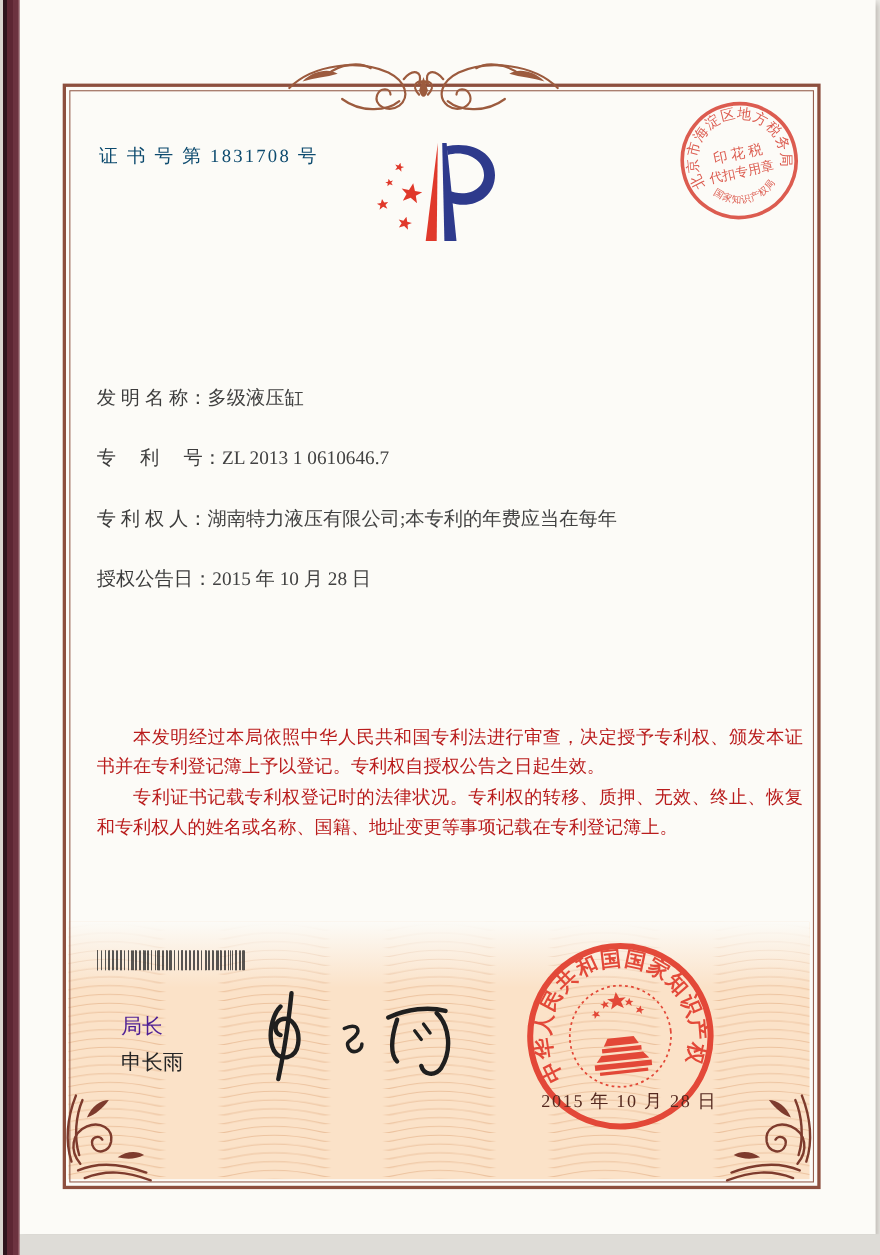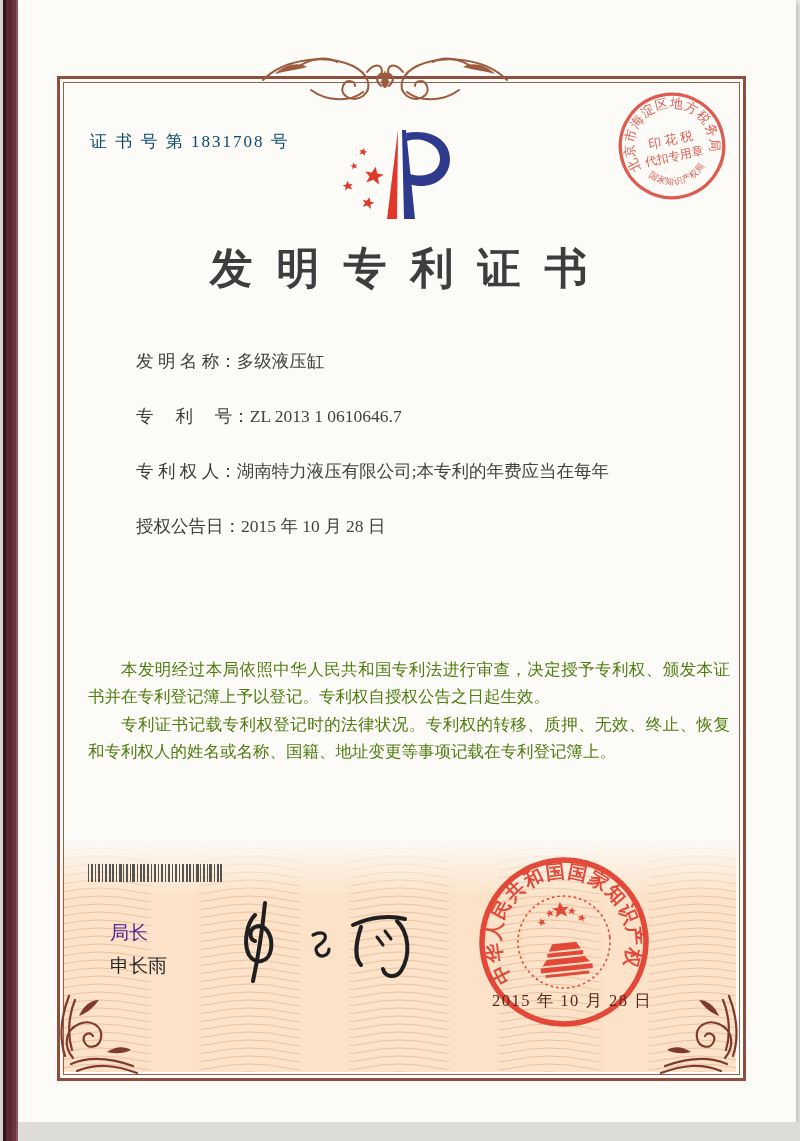--- a/index.html
+++ b/index.html
@@ -15,24 +15,24 @@
   .band{position:absolute;left:62px;top:838px;width:674px;height:234px;background:#fbe2c8;}
   .band-waves{position:absolute;left:0;top:0;}
   .band-fade{position:absolute;left:0;top:0;width:674px;height:60px;
              background:linear-gradient(to bottom,#fcfbf7 0,rgba(252,251,247,0) 100%);}
   .cert-no{position:absolute;left:90px;top:130px;font-size:17px;letter-spacing:2px;color:#0c4a6e;}
   .logo{position:absolute;left:330px;top:126px;}
   .title{position:absolute;left:57px;top:240px;width:683px;text-align:center;
          font-size:43px;font-weight:600;color:#3d3d3d;letter-spacing:24px;text-indent:24px;}
   .fields{position:absolute;left:88px;top:349px;width:630px;}
   .field-row{height:55px;font-size:17.5px;color:#3c3c3c;white-space:nowrap;}
-  .field-label{display:inline-block;color:#3c3c3c;margin-left:48px;}
+  .field-label{display:inline-block;color:#3c3c3c;}
   .field-value{color:#424242;}
   .paragraphs{position:absolute;left:88px;top:656px;width:642px;}
-  .paragraphs p{margin:0;text-indent:2em;font-size:16.5px;line-height:27.4px;color:#4d7c0f;text-align:justify;}
+  .paragraphs p{margin:0;text-indent:2em;font-size:16.5px;line-height:27.4px;color:#b91c1c;text-align:justify;}
   .barcode{position:absolute;left:88px;top:864px;width:136px;height:18px;opacity:.8;
            background:repeating-linear-gradient(90deg,#2e2e2e 0 1.5px,transparent 1.5px 3.5px),
                       repeating-linear-gradient(90deg,#2e2e2e 0 1px,transparent 1px 7px),
                       repeating-linear-gradient(90deg,#2e2e2e 0 1px,transparent 1px 11px);}
   .issuer-title{position:absolute;left:110px;top:920px;font-size:19px;color:#4c1d95;
                 font-family:"Liberation Sans","DejaVu Sans",sans-serif;}
   .issuer-name{position:absolute;left:110px;top:953px;font-size:19px;color:#262626;
                font-family:"Liberation Sans","DejaVu Sans",sans-serif;}
   .signature{position:absolute;left:225px;top:893px;}
   .main-seal{position:absolute;left:476px;top:854px;opacity:.92;}
@@ -118,21 +118,20 @@
       <use href="#st" transform="translate(18,60) scale(0.52) rotate(-8)"></use>
       <use href="#st" transform="translate(38,77) scale(0.62) rotate(14)"></use>
       <polygon points="68,4 57,93 67,93"></polygon>
     </g>
     <g fill="#2e3a8c">
       <polygon points="72,4 76,4 85,93 74,93"></polygon>
       <path d="M76,7 C102,2 120,15 120,33 C120,54 99,65 79,58 L77,47 C95,54 110,46 110,33 C110,19 93,10 77,15 Z"></path>
     </g>
   </svg>
 
-  <div class="title">发明专利证书</div>
 
   <div class="fields">
     <div class="field-row">
       <span class="field-label">发 明 名 称：</span><span class="field-value">多级液压缸</span>
     </div>
     <div class="field-row">
       <span class="field-label">专　 利　 号：</span><span class="field-value">ZL 2013 1 0610646.7</span>
     </div>
     <div class="field-row">
       <span class="field-label">专 利 权 人：</span><span class="field-value">湖南特力液压有限公司;本专利的年费应当在每年</span>

